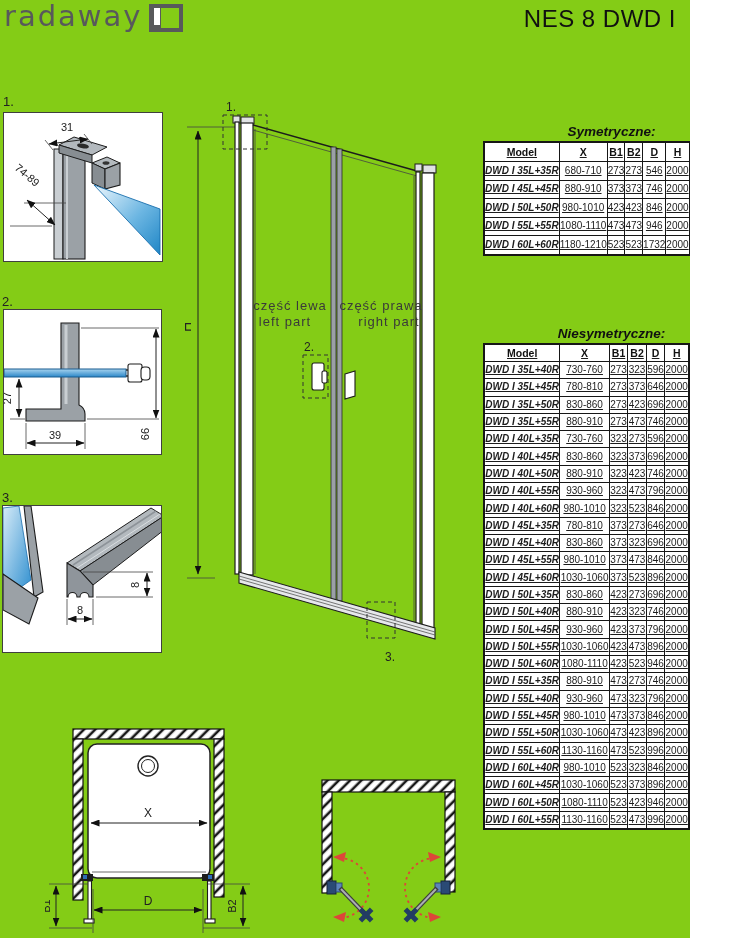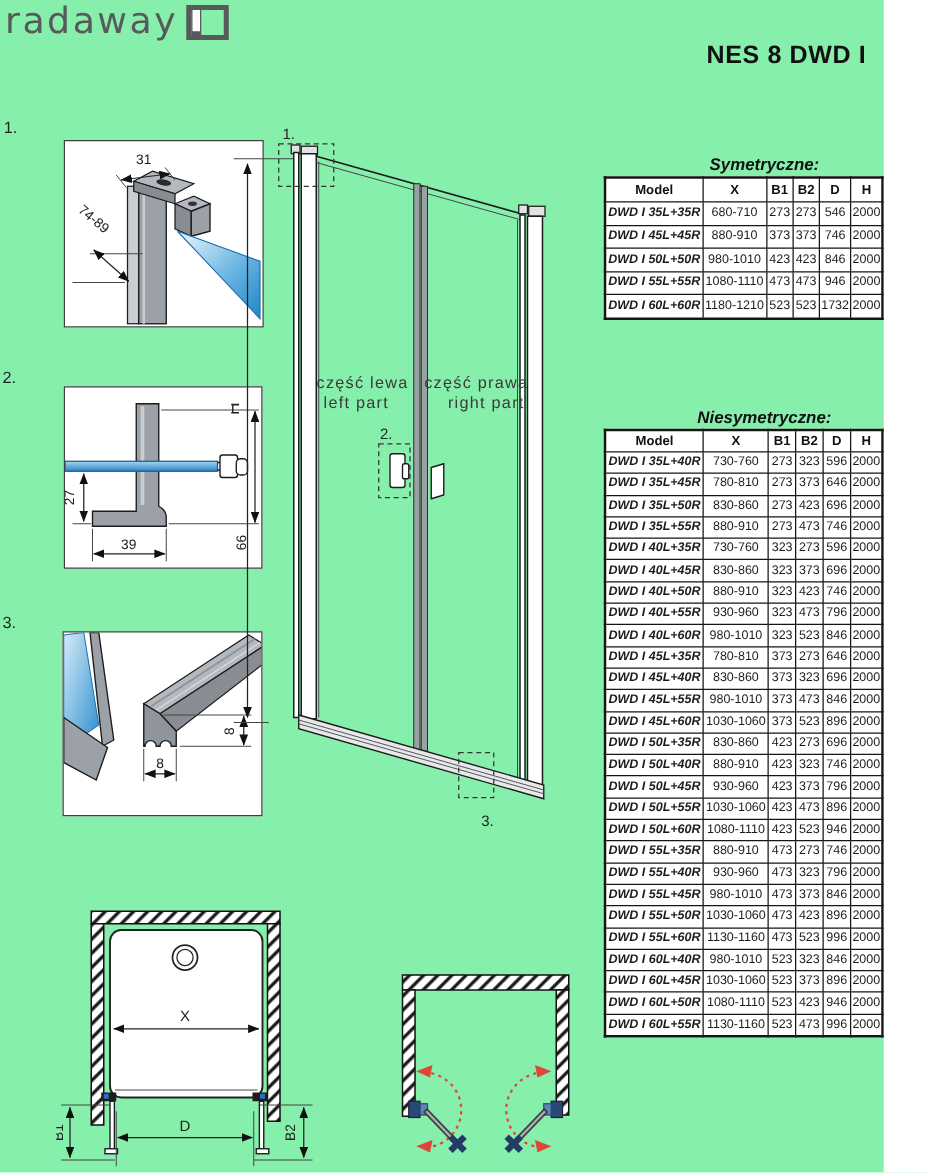--- a/index.html
+++ b/index.html
@@ -1,31 +1,31 @@
 <!DOCTYPE html>
 <html><head>
 <meta charset="utf-8">
 <style>
   html,body{margin:0;padding:0;background:#fff;}
-  #canvas{position:relative;width:690px;height:938px;background:#86efac;overflow:hidden;
-          font-family:"Liberation Sans",sans-serif;color:#1c1c1c;padding-left:17px;}
+  #canvas{position:relative;width:690px;height:938px;background:#84cc16;overflow:hidden;
+          font-family:"Liberation Sans",sans-serif;color:#1c1c1c;}
   .abs{position:absolute;}
   
   #logo{left:4px;top:2px;display:flex;align-items:flex-start;gap:6px;}
   #logo-text{font-size:29px;color:#58595b;letter-spacing:2px;line-height:1;font-family:"DejaVu Sans",sans-serif;}
   #logo-icon{width:26px;height:20px;border:4px solid #58595b;margin-top:2px;}
   #logo-icon .inner{width:100%;height:100%;box-sizing:border-box;border:4px solid #58595b;
         margin:0;transform:translate(0,0);outline:3px solid #fff;outline-offset:-7px;}
-  #product-title{right:14px;top:5px;font-size:20px;font-weight:bold;color:#111;letter-spacing:.5px;margin-top:28px;}
+  #product-title{right:14px;top:5px;font-size:24px;font-weight:normal;color:#111;letter-spacing:.5px;}
   
-  .panel{border:1px solid #3f3f3f;background:#fff;margin-left:48px;}
+  .panel{border:1px solid #3f3f3f;background:#fff;}
   .panel-label{font-size:13px;color:#222;}
   
   .t-title{width:257px;text-align:center;font-size:13.5px;font-weight:bold;font-style:italic;color:#111;}
-  table.spec{position:absolute;border-collapse:collapse;table-layout:fixed;background:#fff;border:2px solid #161616;}
+  table.spec{position:absolute;border-collapse:collapse;table-layout:fixed;background:#fff;border:2px solid #161616;text-decoration:underline;}
   table.spec th,table.spec td{border:1px solid #161616;text-align:center;vertical-align:middle;
         padding:0;line-height:1;font-size:10px;color:#1c1c1c;overflow:hidden;white-space:nowrap;}
   table.spec th{font-weight:bold;font-size:10.5px;color:#111;}
   th.c0,td.c0{width:84px;} th.c1,td.c1{width:57px;} th.c2,td.c2{width:29px;}
   th.c3,td.c3{width:28px;} th.c4,td.c4{width:30px;} th.c5,td.c5{width:27px;}
   th.c1{color:#c11236;} th.c2,th.c3{color:#2e74b8;} th.c4{color:#7030a0;}
   td.c0{font-weight:bold;font-style:italic;font-size:9.6px;}
   #sym-table th{height:18px;} #sym-table td{height:17.5px;}
   #asym-table th{height:16px;} #asym-table td{height:16.3px;}
   

